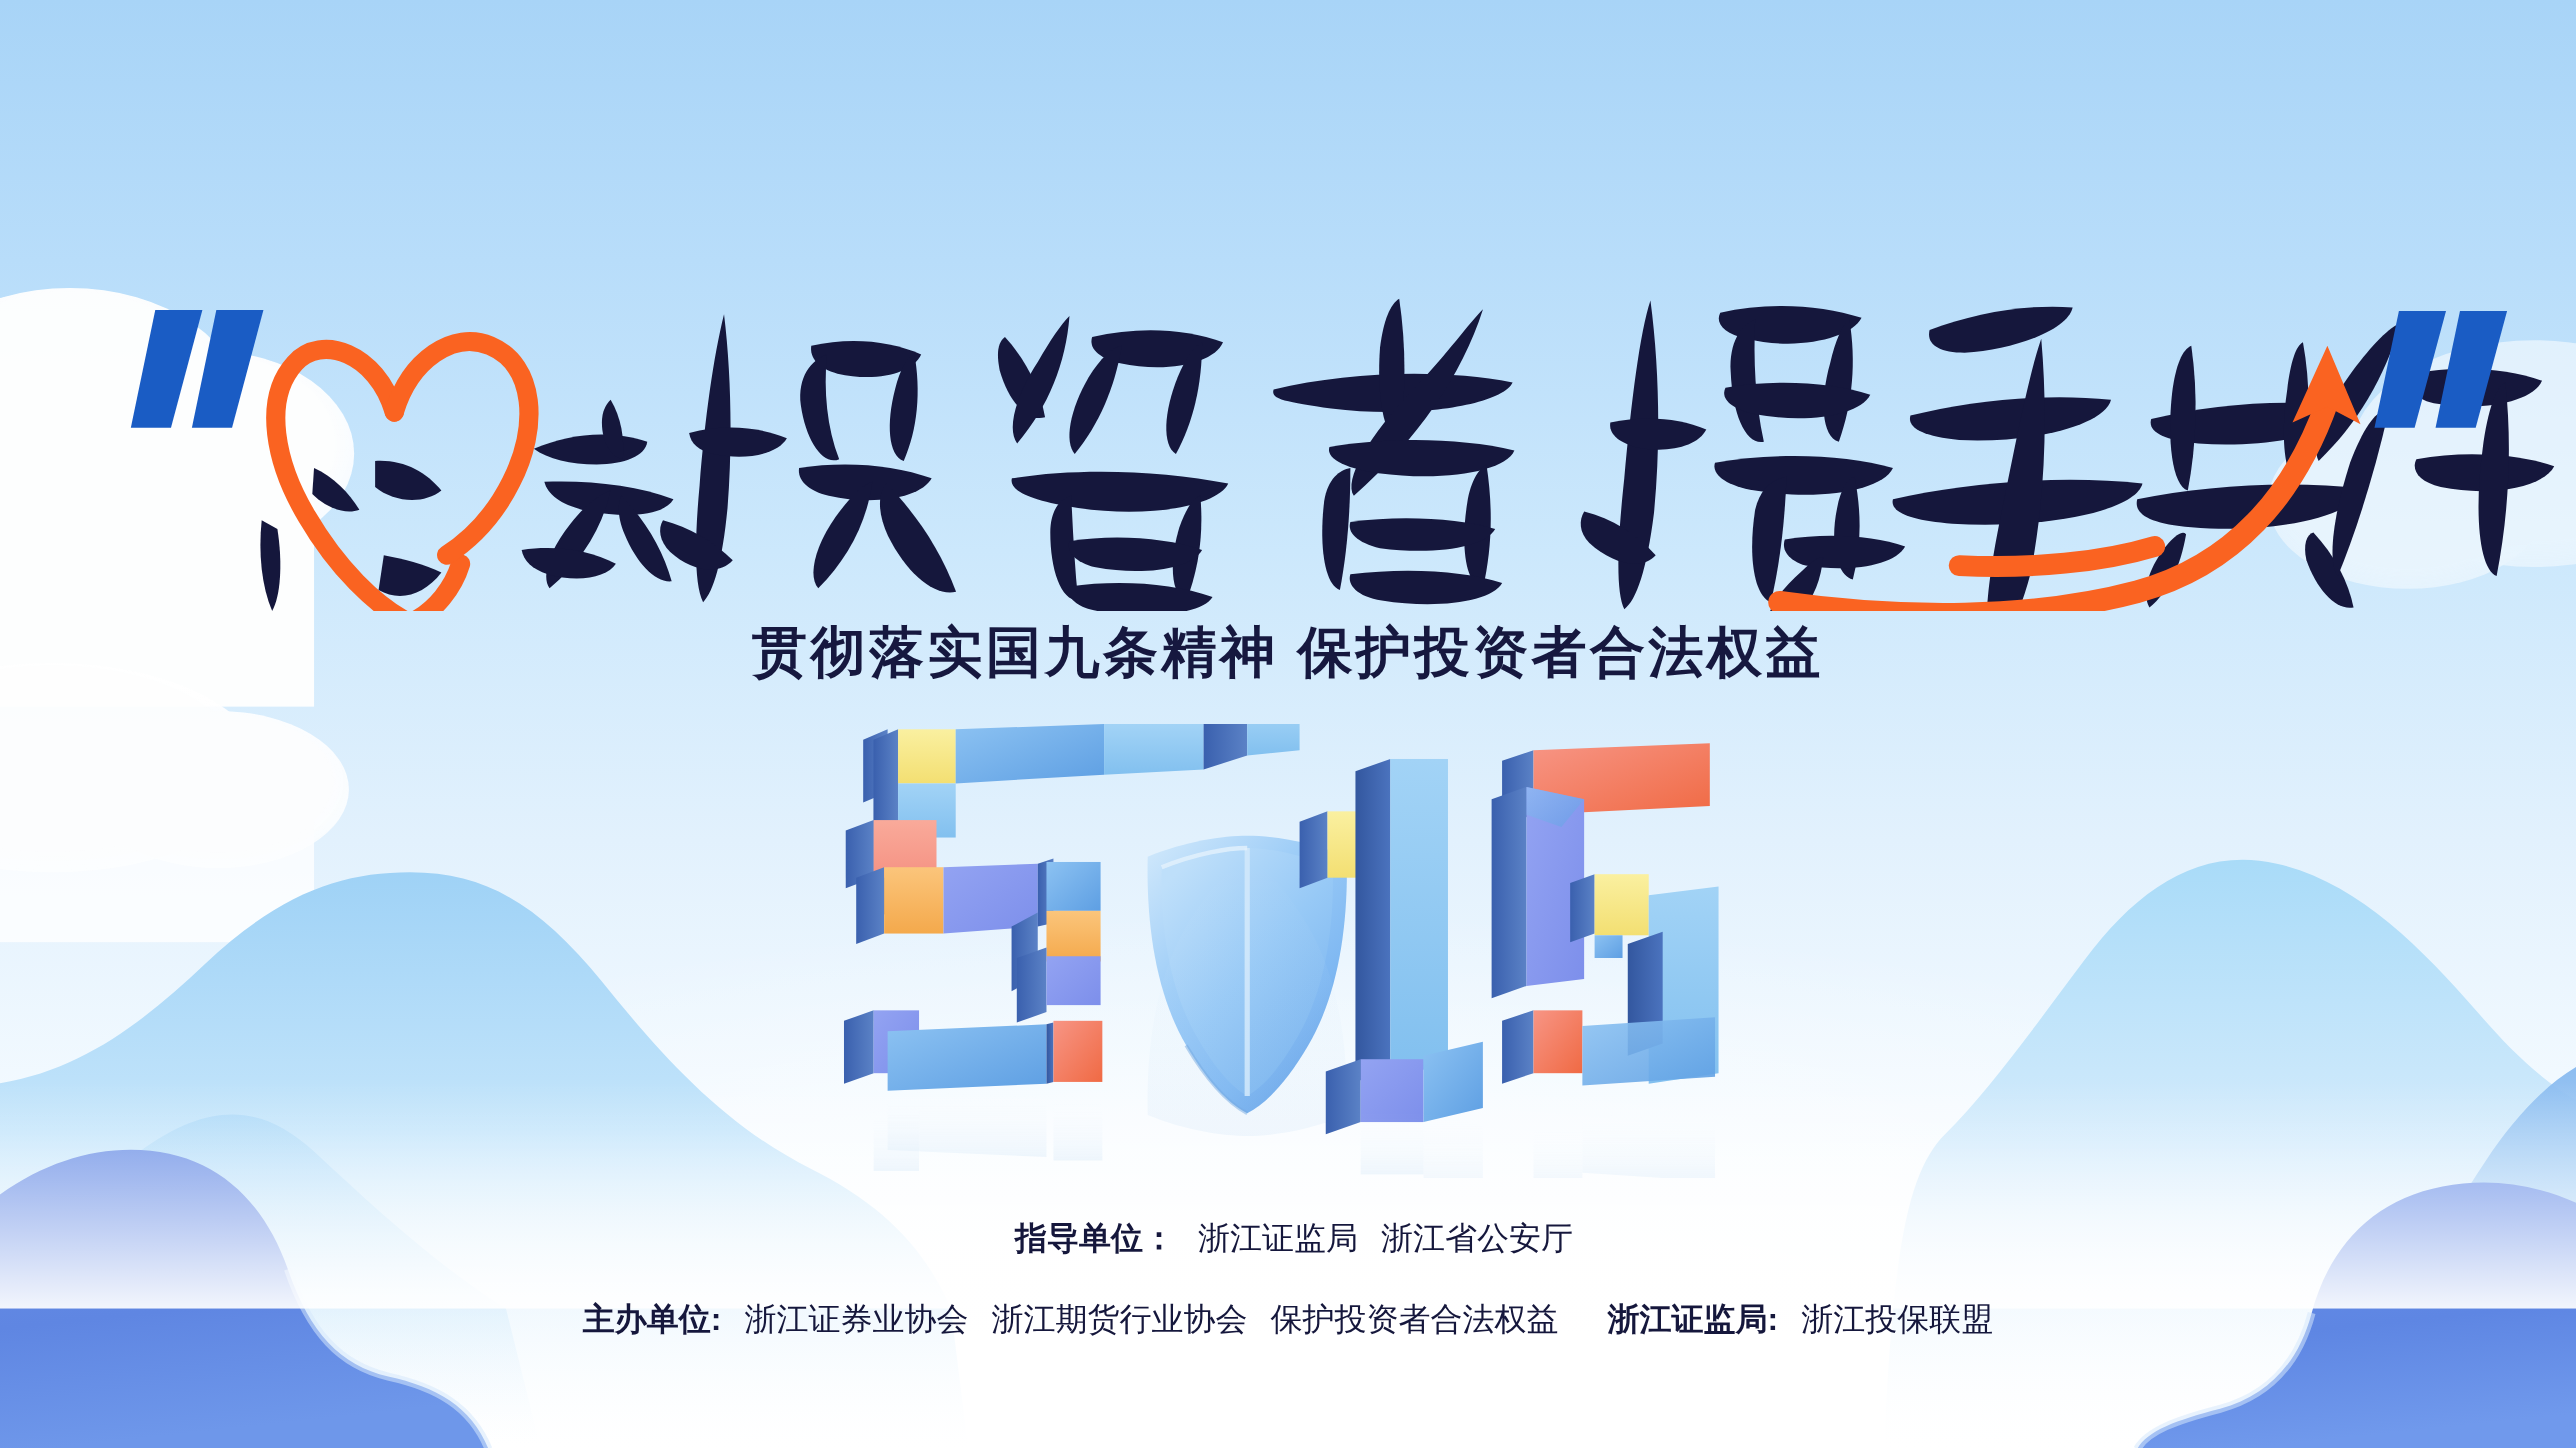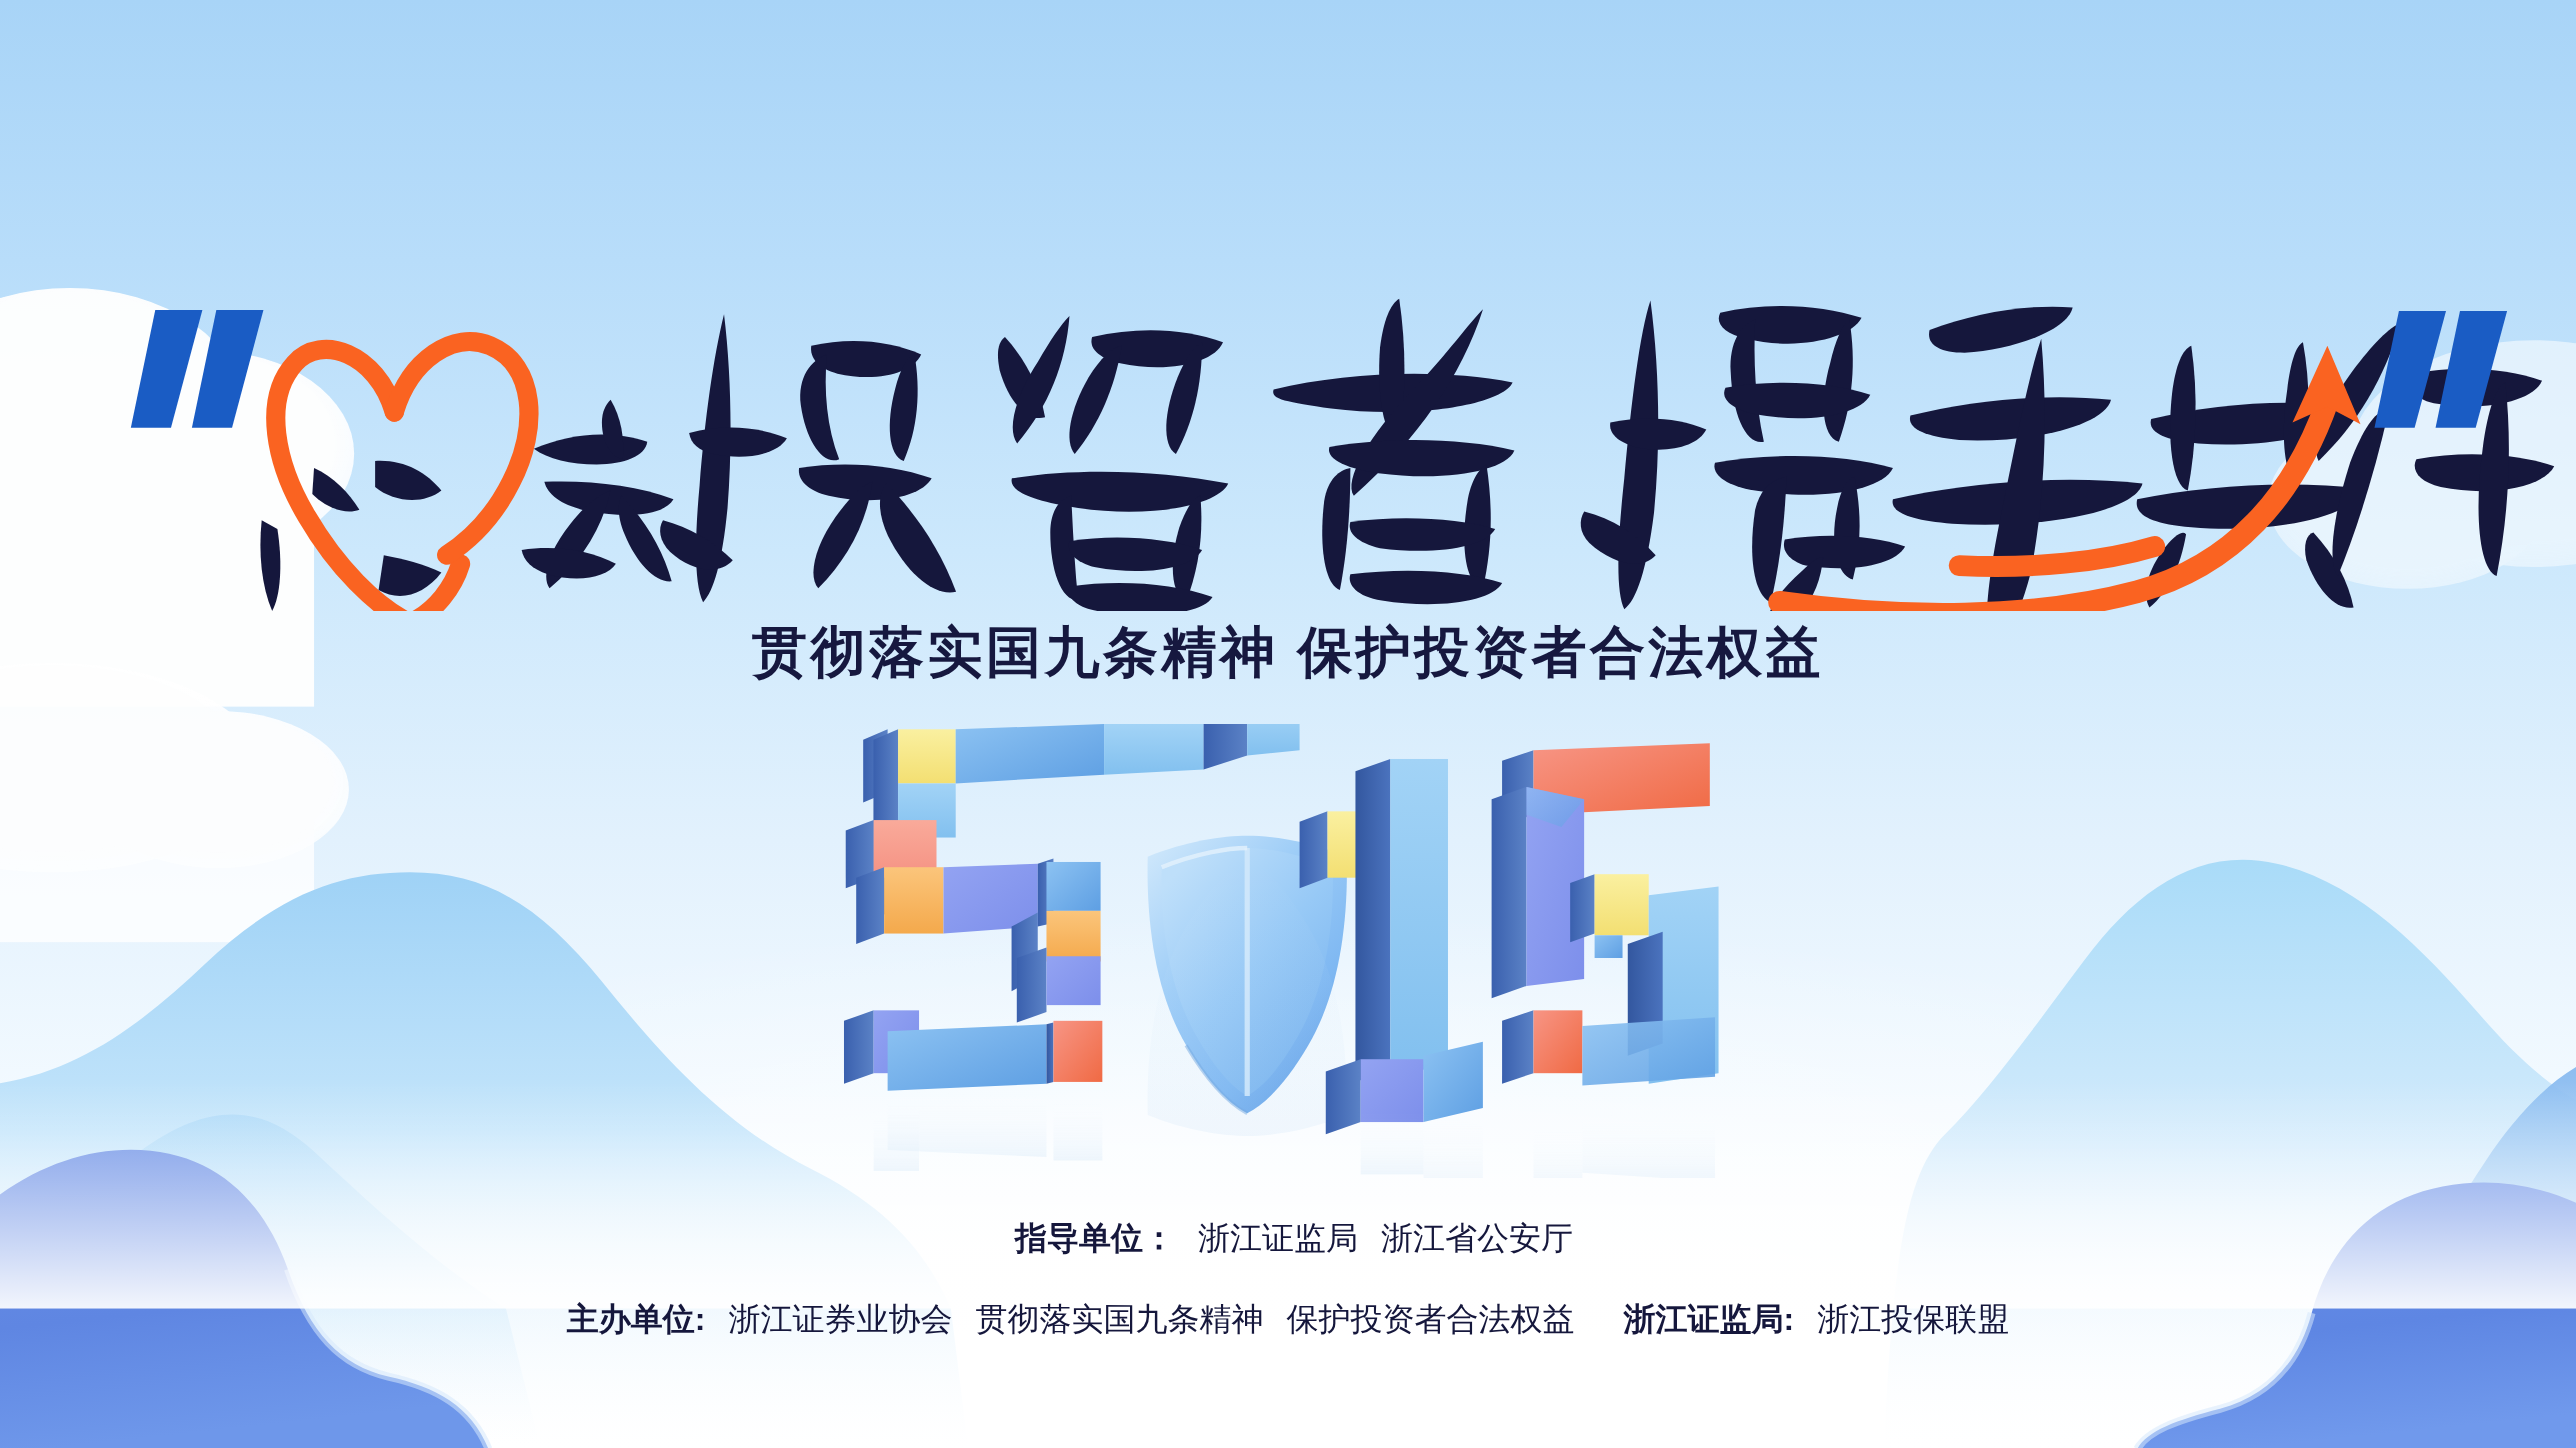--- a/index.html
+++ b/index.html
@@ -449,17 +449,17 @@
         </g>
       </g>
     </svg>
   </div>
 
   <div class="footer footer-1">
     <span class="f-label">指导单位：</span><span class="f-gap"></span><span class="f-value">浙江证监局</span><span class="f-gap"></span><span class="f-value">浙江省公安厅</span>
   </div>
 
   <div class="footer footer-2">
-    <span class="f-label">主办单位:</span><span class="f-gap"></span><span class="f-value">浙江证券业协会</span><span class="f-gap"></span><span class="f-value">贯彻落实国九条精神</span><span class="f-gap"></span><span class="f-value">保护投资者合法权益</span><span class="f-biggap"></span><span class="f-label">浙江证监局:</span><span class="f-gap"></span><span class="f-value">浙江投保联盟</span>
+    <span class="f-label">主办单位:</span><span class="f-gap"></span><span class="f-value">浙江证券业协会</span><span class="f-gap"></span><span class="f-value">浙江期货行业协会</span><span class="f-gap"></span><span class="f-value">保护投资者合法权益</span><span class="f-biggap"></span><span class="f-label">浙江证监局:</span><span class="f-gap"></span><span class="f-value">浙江投保联盟</span>
   </div>
 
 </div>
 
 
 </body></html>

